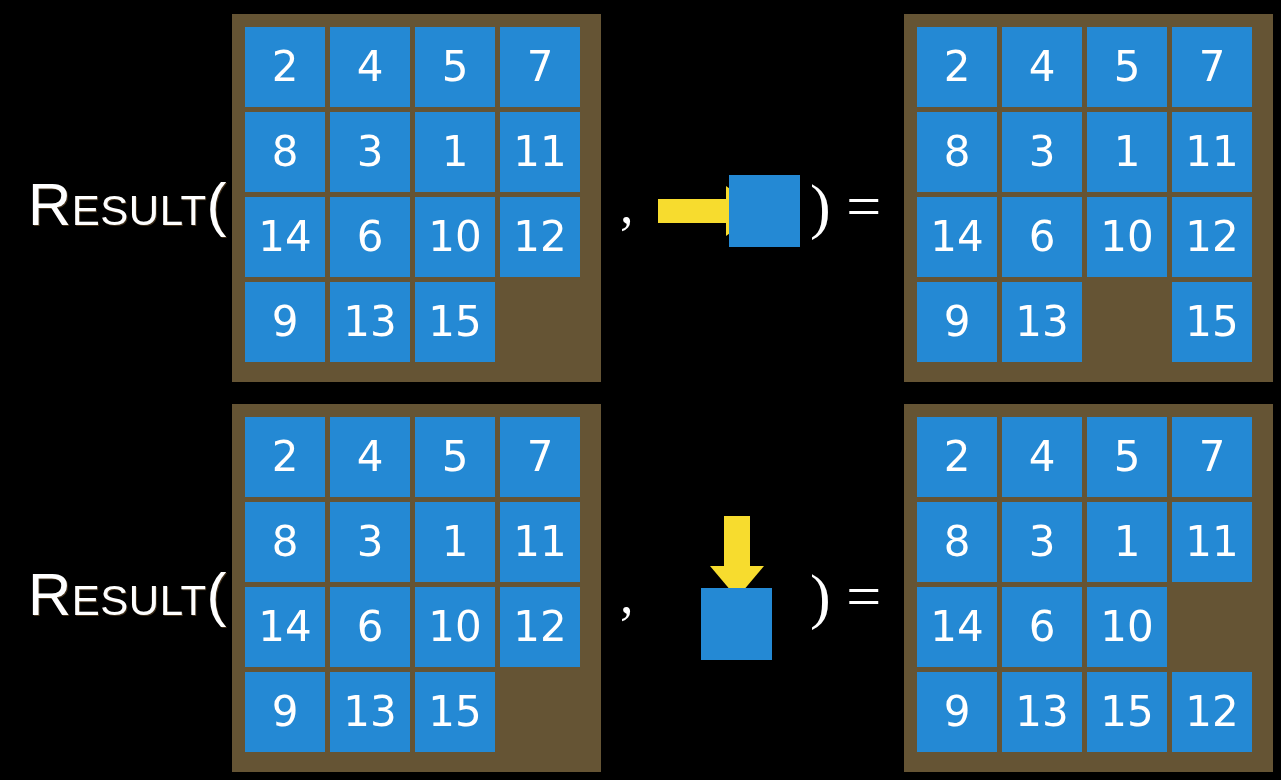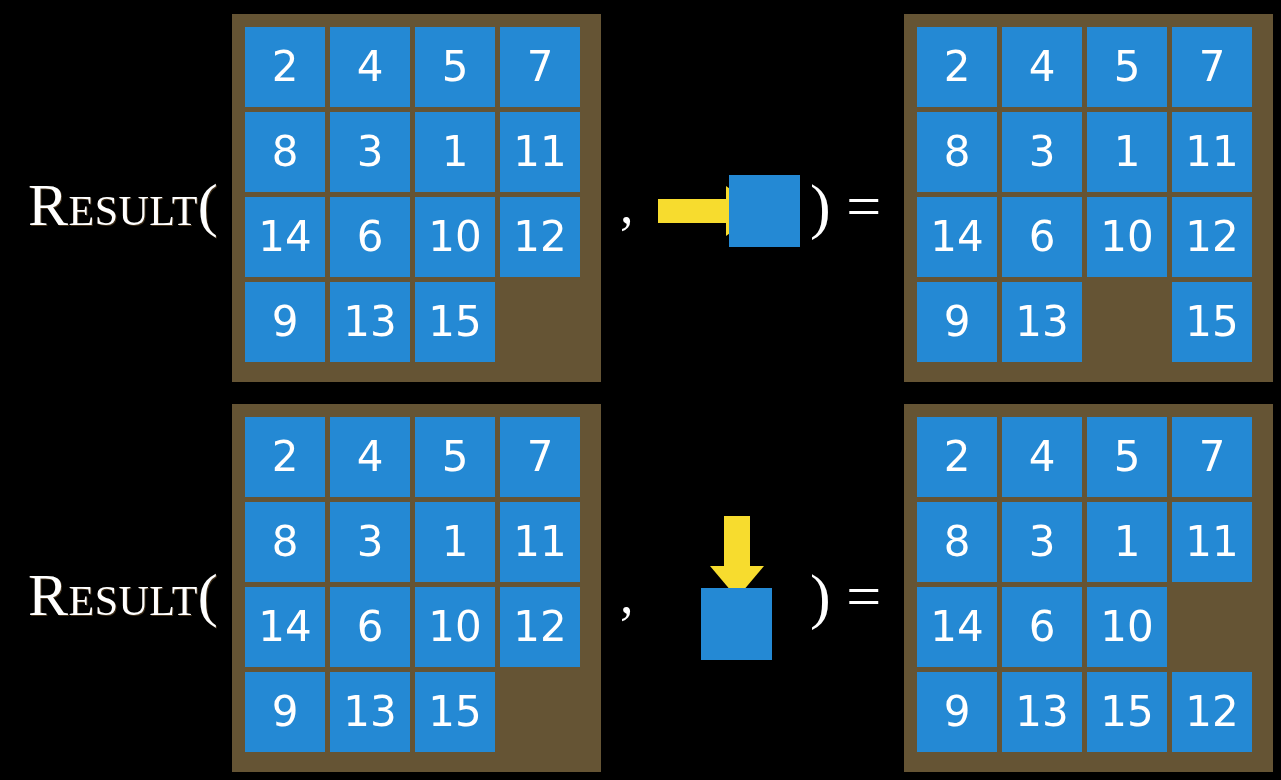--- a/index.html
+++ b/index.html
@@ -35,21 +35,21 @@
   .row-bottom { top: 390px; }
 
   
   .result-label {
     position: absolute;
     left: 28px;
     top: 162px;
     height: 86px;
     line-height: 86px;
     color: #ffffff;
-    font-family: Liberation Serif, serif;
+    font-family: Liberation Sans, sans-serif;
     font-size: 60px;
     font-variant: small-caps;
     letter-spacing: 0.5px;
     white-space: nowrap;
     text-shadow: 1px 1px 0px rgba(120,90,50,0.55);
     user-select: none;
   }
 
   
   .comma {

